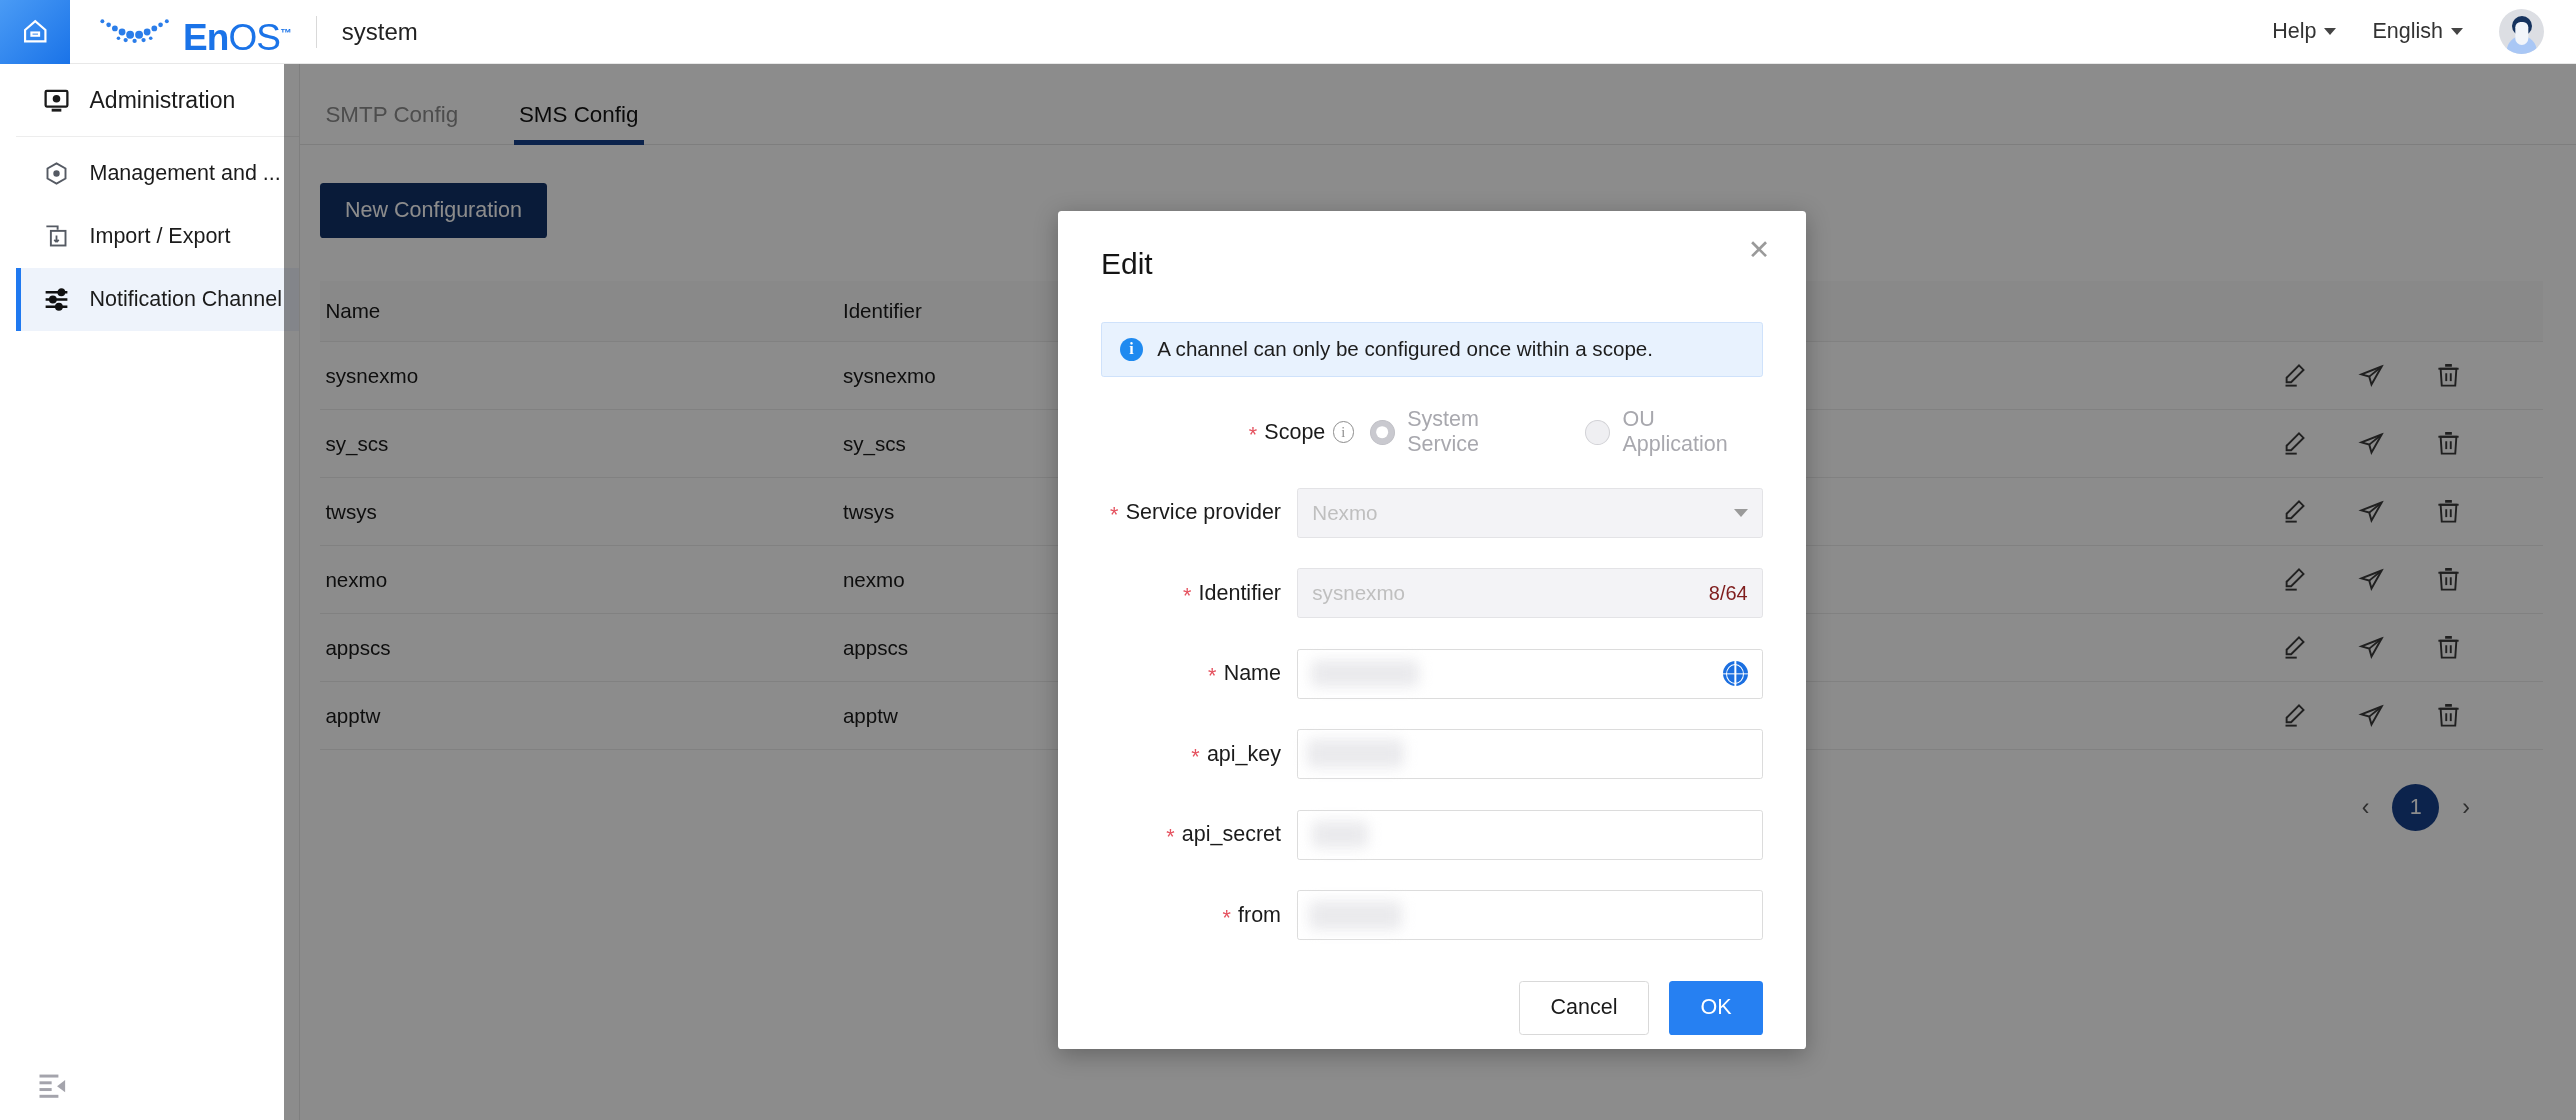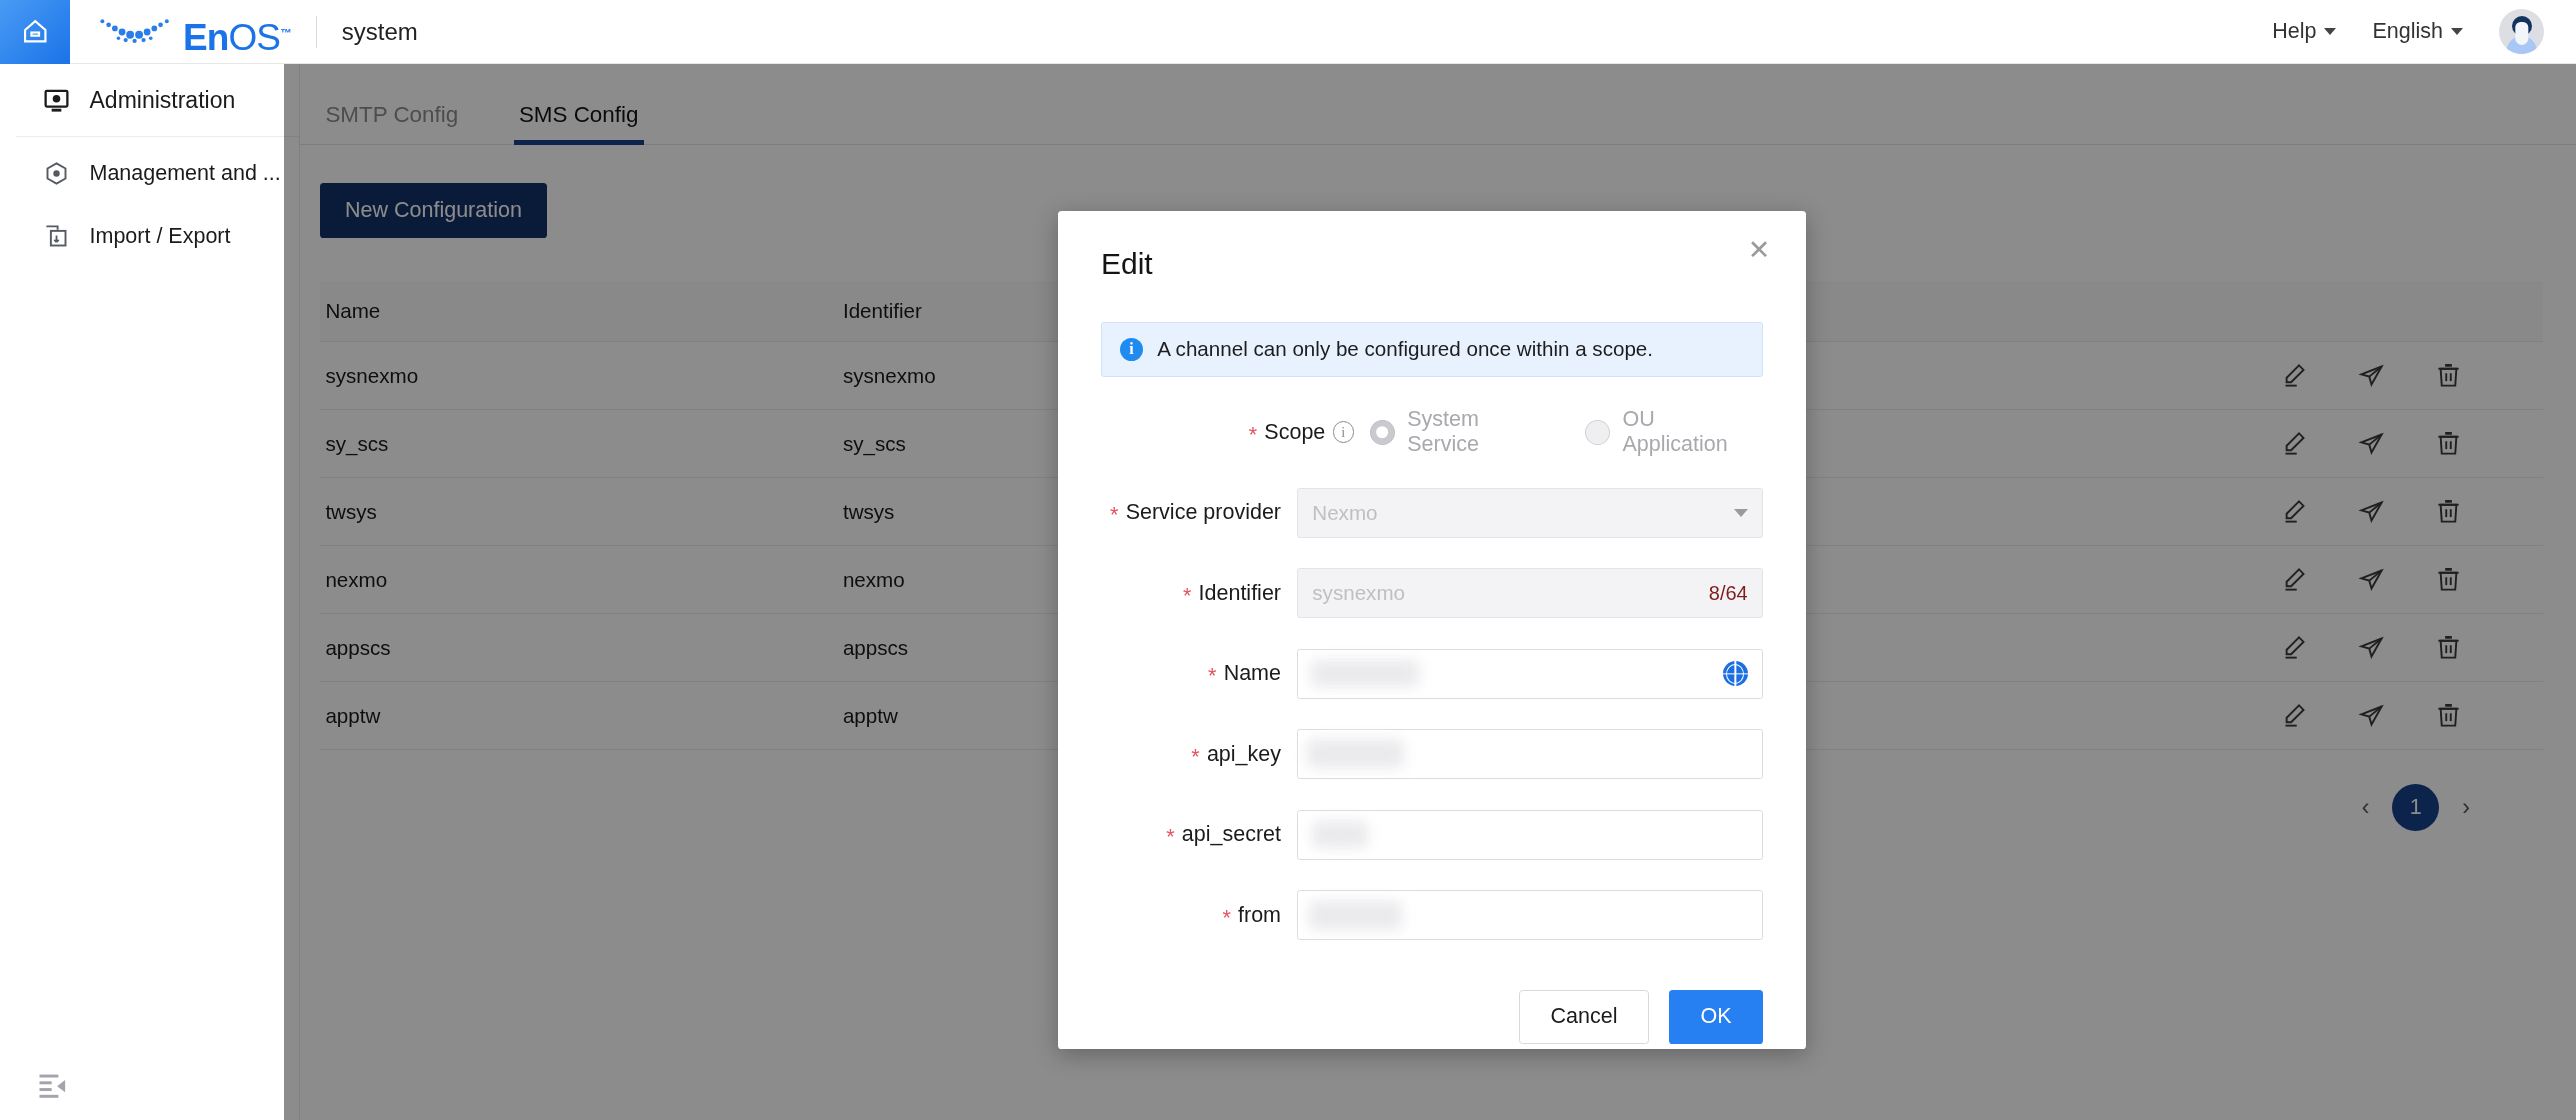--- a/index.html
+++ b/index.html
@@ -185,21 +185,21 @@
   .radio-dot.checked::after {
     content: ""; position: absolute; left: 50%; top: 50%; transform: translate(-50%,-50%);
     width: 11.7px; height: 11.7px; border-radius: 50%; background: #fff;
   }
   .radio-dot.checked { background: #c9c9cf; border-color: #c0c0c6; }
   .radio-label { font-size: 21.5px; color: #a8a8ae; }
   .modal-foot {
     display: flex; justify-content: flex-end; gap: 20px; padding: 41px 43px 0 43px;
   }
   .btn {
-    font-size: 21.5px; border-radius: 3.6px; padding: 13.4px 30.5px; cursor: pointer; border: 0.9px solid transparent; margin-top: 9px;
+    font-size: 21.5px; border-radius: 3.6px; padding: 13.4px 30.5px; cursor: pointer; border: 0.9px solid transparent;
   }
   .btn-cancel { background: #fff; border-color: #d9d9d9; color: #1b1b1b; }
   .btn-ok { background: #2680f2; color: #fff; }
 </style>
 </head>
 <body>
 
 <div id="app">
 
   <div class="topbar">
@@ -280,20 +280,33 @@
       <span class="side-icon">
         <svg width="27" height="27" viewBox="0 0 24 24" fill="none" stroke="#555a63" stroke-width="1.7">
           <path d="M3 3 H13 V6"></path>
             <rect x="7" y="7" width="13" height="13"></rect>
           <path d="M12 11 v6 M12 17 l-2-2 M12 17 l2-2" stroke-width="1.6"></path>
         </svg>
       </span>
       <span class="side-label">Import / Export</span>
     </div>
 
+    <div class="side-item active">
+      <span class="side-icon">
+        <svg width="29" height="29" viewBox="0 0 24 24" fill="none" stroke="#111" stroke-width="2.1">
+          <line x1="3" y1="6" x2="21" y2="6"></line>
+            <circle cx="16" cy="6" r="2.2" fill="#111"></circle>
+          <line x1="3" y1="12" x2="21" y2="12"></line>
+            <circle cx="9" cy="12" r="2.2" fill="#111"></circle>
+          <line x1="3" y1="18" x2="21" y2="18"></line>
+            <circle cx="14" cy="18" r="2.2" fill="#111"></circle>
+        </svg>
+      </span>
+      <span class="side-label">Notification Channel</span>
+    </div>
 
     <div class="collapse-btn">
       <svg width="34" height="27" viewBox="0 0 24 20" fill="none" stroke="#a4a4ac" stroke-width="2.2">
         <line x1="2" y1="3" x2="16" y2="3"></line>
           <line x1="2" y1="8" x2="11" y2="8"></line>
         <line x1="2" y1="13" x2="11" y2="13"></line>
           <line x1="2" y1="18" x2="16" y2="18"></line>
         <path d="M21 6 L15 10.5 L21 15 Z" fill="#a4a4ac" stroke="none"></path>
       </svg>
     </div>

